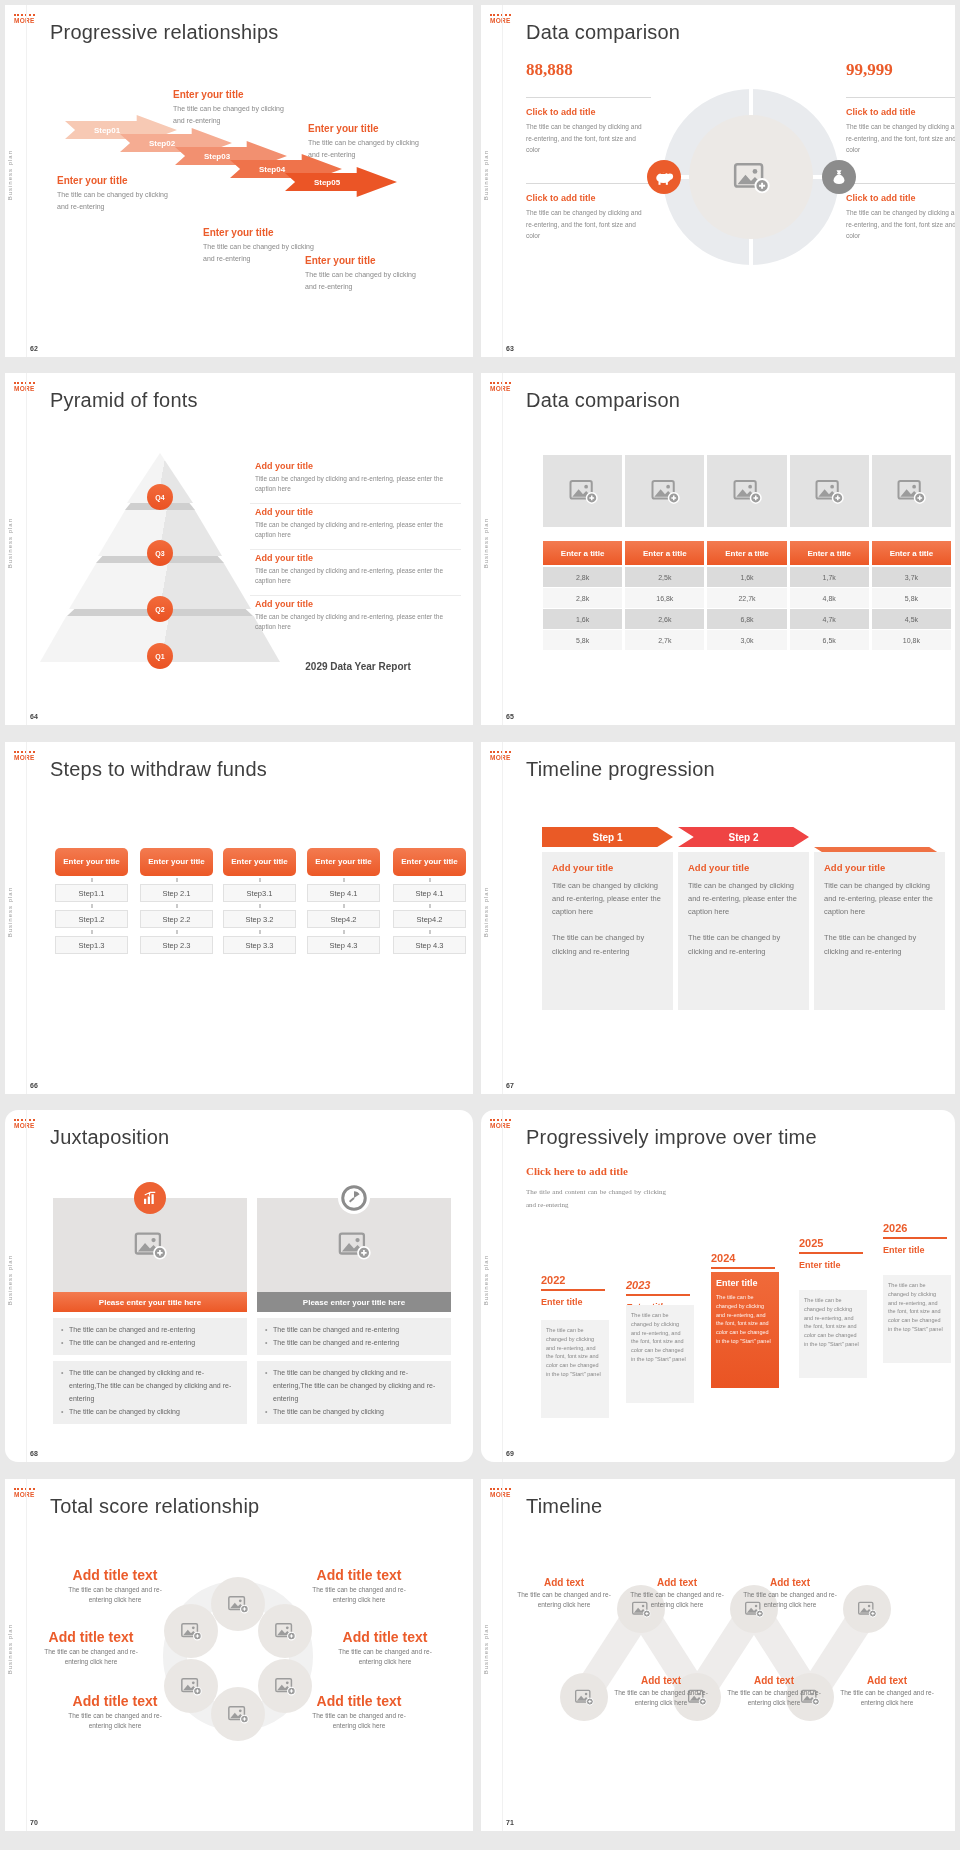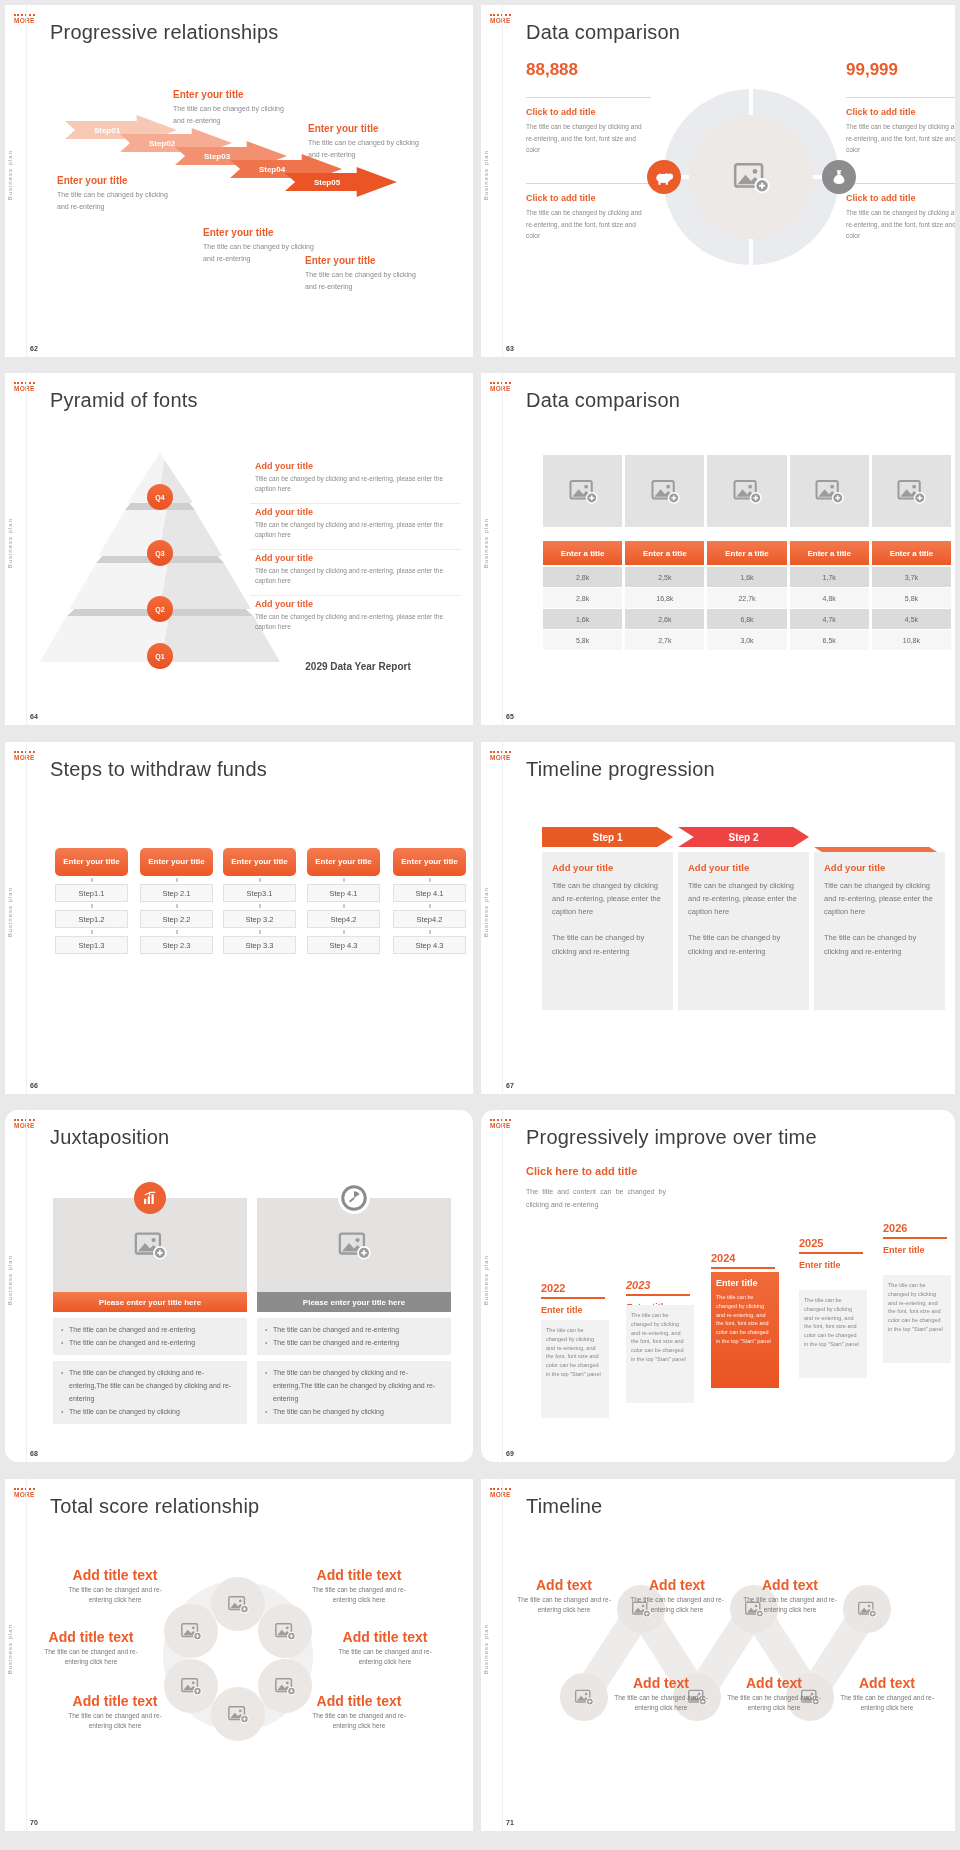--- a/index.html
+++ b/index.html
@@ -7,21 +7,21 @@
   .page{position:relative;width:960px;height:1850px;background:#e9e9e9;overflow:hidden;}
   .card{position:absolute;background:#fff;height:352px;overflow:hidden;}
   .cl{left:5px;width:468px;}
   .cr{left:481px;width:474px;}
   .r0{top:5px;} .r1{top:373px;} .r2{top:742px;} .r3{top:1110px;border-radius:13px;} .r4{top:1479px;}
   .logo{position:absolute;left:9px;top:9px;color:#E8592A;font-weight:bold;font-size:6.5px;border-top:2px dotted #E8592A;padding-top:1px;letter-spacing:.3px;}
   .vl{position:absolute;left:21px;top:0;width:1px;height:100%;background:#f1f1f1;}
   .vt{position:absolute;left:2px;top:145px;writing-mode:vertical-rl;transform:rotate(180deg);font-size:6px;color:#9a9a9a;letter-spacing:1px;}
   .num{position:absolute;left:25px;bottom:5px;font-size:7px;color:#444;font-weight:bold;}
   .stitle{position:absolute;left:45px;top:16px;font-size:20px;color:#3e3e3e;font-weight:400;letter-spacing:.2px;}
-  .abs{position:absolute;}
+  .abs{position:absolute;font-family:Liberation Serif, serif;}
   .ot{color:#EB5C2B;font-weight:bold;}
   .gc{color:#8a8a8a;}
   
   .arw{position:absolute;width:112px;height:30px;display:flex;align-items:center;justify-content:center;color:#fff;font-size:8px;font-weight:bold;clip-path:polygon(0 20%,64% 20%,64% 0,100% 50%,64% 100%,64% 80%,0 80%,9% 50%);padding-right:28px;box-sizing:border-box;}
   .tb{position:absolute;width:120px;}
   .tb .tt{font-size:10px;margin-bottom:3px;}
   .tb .cap{font-size:7px;line-height:1.7;color:#8a8a8a;}
   
   .bignum{font-size:17px;font-weight:bold;color:#EB5C2B;}
   .hr63{position:absolute;height:1px;background:#d9d9d9;width:125px;}
@@ -86,21 +86,21 @@
   
   .ring70{position:absolute;left:158px;top:102px;width:150px;height:150px;border:24px solid #F1F1F1;border-radius:50%;box-sizing:border-box;}
   .fc{position:absolute;width:54px;height:54px;border-radius:50%;background:#EAE7E4;display:flex;align-items:center;justify-content:center;}
   .blk70{position:absolute;width:116px;text-align:center;}
   .blk70 .tt{font-size:14px;margin-bottom:2px;}
   .blk70 .cap{font-size:6.5px;line-height:1.6;color:#777;}
   
   .zseg{position:absolute;height:28px;background:#EEECEB;transform-origin:0 50%;}
   .node{position:absolute;width:48px;height:48px;border-radius:50%;background:#E9E6E3;display:flex;align-items:center;justify-content:center;z-index:2;}
   .blk71{position:absolute;width:102px;text-align:center;z-index:3;}
-  .blk71 .tt{font-size:14px;margin-bottom:2px;}
+  .blk71 .tt{font-size:10px;margin-bottom:2px;}
   .blk71 .cap{font-size:6.5px;line-height:1.55;color:#777;}
   .hidden-defs{position:absolute;width:0;height:0;overflow:hidden;}
 </style>
 </head>
 <body>
 
 <svg class="hidden-defs" aria-hidden="true">
   <defs>
     <symbol id="ic-img" viewBox="0 0 24 24">
       <rect x="2" y="4" width="17" height="14" rx="1.5" fill="none" stroke="#9C9C9C" stroke-width="1.6"></rect>
@@ -491,21 +491,21 @@
   <div class="card cr r3">
     <div class="logo">MORE</div>
     <div class="vl"></div>
     <div class="vt">Business plan</div>
     <div class="num">69</div>
     <div class="stitle">Progressively improve over time</div>
 
     <div class="abs ot" style="left:45px;top:55px;font-size:11px;">Click here to add title</div>
     <div class="abs gc" style="left:45px;top:76px;width:140px;font-size:7px;line-height:1.8;text-align:justify;">The title and content can be changed by clicking and re-entering</div>
 
-    <div class="yr" style="left:60px;top:172px;">
+    <div class="yr" style="left:60px;top:164px;">
       <div class="y">2022</div>
       <div class="ul"></div>
       <div class="et ot">Enter title</div>
     </div>
     <div class="pan69" style="left:60px;top:210px;height:98px;">
       <div class="sm">The title can be changed by clicking and re-entering, and the font, font size and color can be changed in the top "Start" panel</div>
     </div>
 
     <div class="yr" style="left:145px;top:169px;font-style:italic;">
       <div class="y">2023</div>

